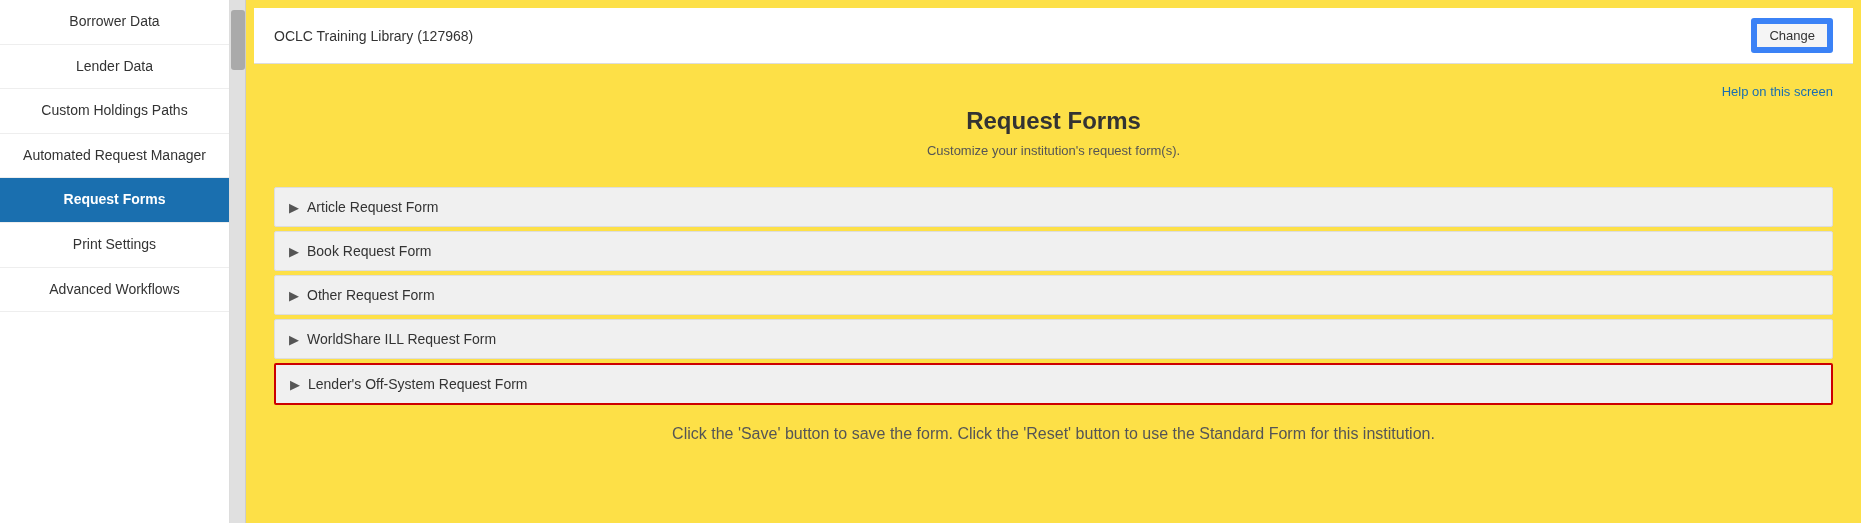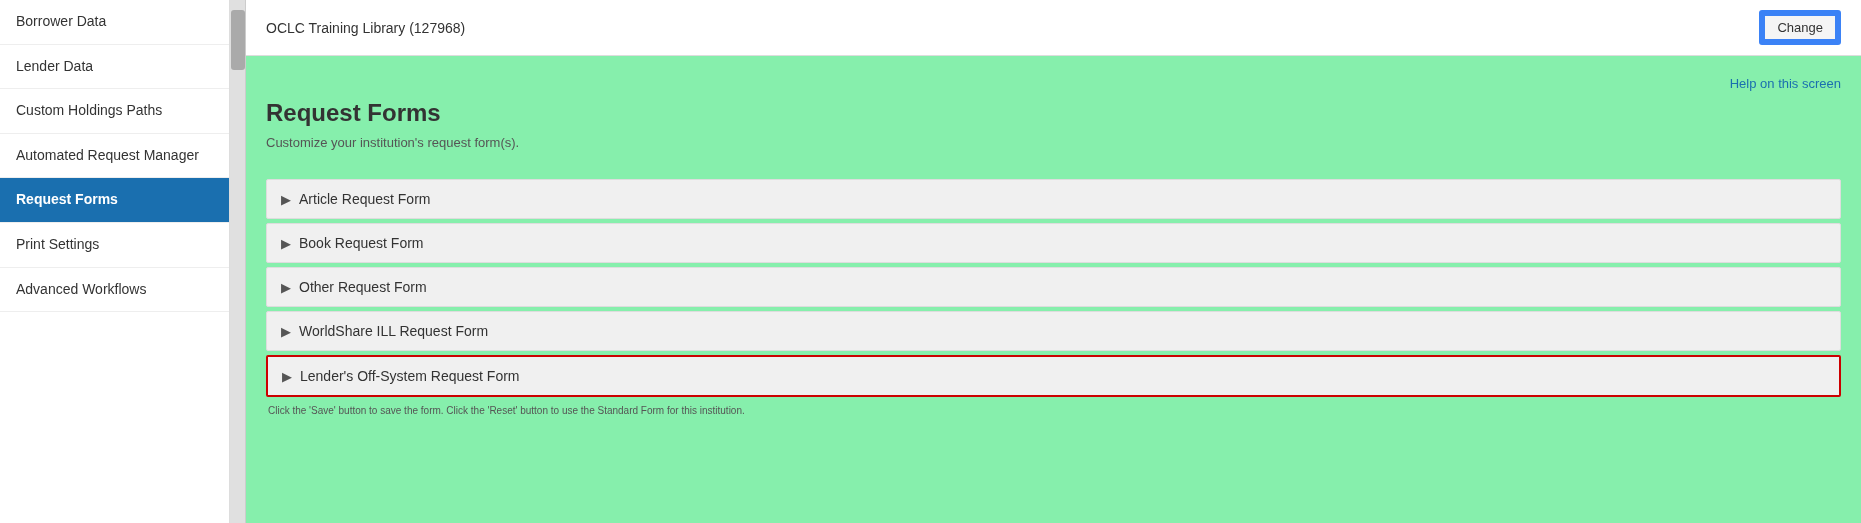--- a/index.html
+++ b/index.html
@@ -1,15 +1,15 @@
 <!DOCTYPE html>
 <html><head>
   <meta charset="utf-8">
   <style>
-    * { box-sizing: border-box; margin: 0; padding: 0; }
+    * { box-sizing: border-box; margin: 0; padding: 0; text-align: center; }
     body { font-family: Arial, sans-serif; font-size: 14px; color: #333; background: #fff; display: flex; height: 523px; overflow: hidden; }
 
     
     #sidebar {
       width: 230px;
       min-width: 230px;
       background: #fff;
       border-right: 1px solid #ddd;
       overflow-y: auto;
       height: 100%;
@@ -43,22 +43,22 @@
       border-radius: 3px;
       position: absolute;
       top: 10px;
       left: 1px;
     }
 
     
     #main {
       flex: 1;
       overflow-y: auto;
-      padding: 0;
-      background: #86efac;
+      padding: 8px;
+      background: #fde047;
     }
 
     
     .top-bar {
       display: flex;
       align-items: center;
       justify-content: space-between;
       padding: 10px 20px;
       border-bottom: 1px solid #ddd;
       background: #fff;
@@ -122,23 +122,23 @@
       border: 2px solid #cc0000;
       background: #f0f0f0;
     }
     .chevron {
       margin-right: 8px;
       font-size: 13px;
       color: #555;
     }
 
     .footer-note {
-      font-size: 10px;
+      font-size: 16px;
       color: #555;
-      margin-top: 8px;
+      margin-top: 20px;
       padding: 0 2px;
     }
   </style>
 </head>
 <body>
 
 <div id="sidebar">
     <div class="sidebar-item">Borrower Data</div>
     <div class="sidebar-item">Lender Data</div>
     <div class="sidebar-item">Custom Holdings Paths</div>

